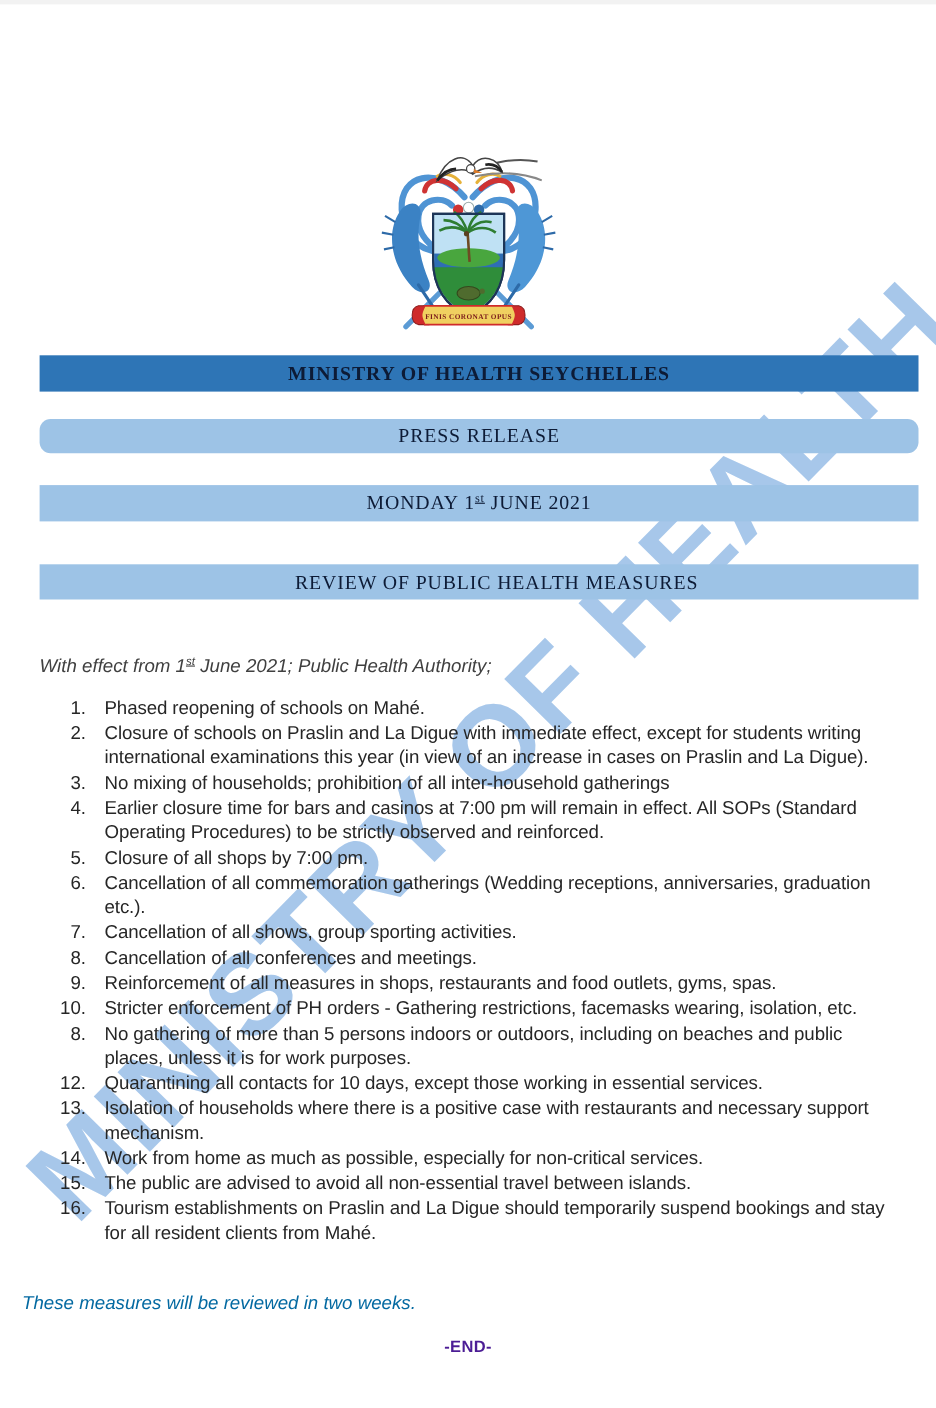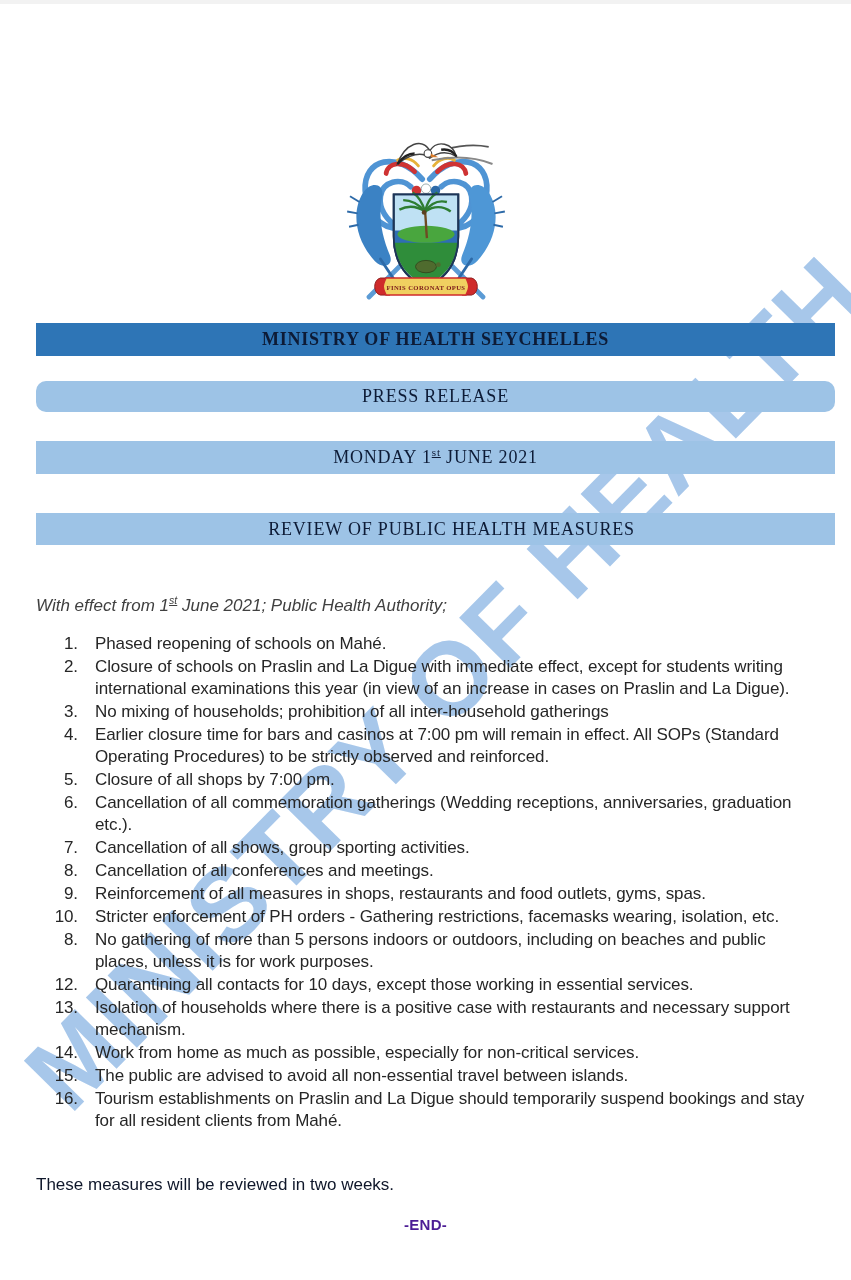--- a/index.html
+++ b/index.html
@@ -42,21 +42,21 @@
   .intro {
     margin:50px 36px 0 36px; font-style:italic; font-size:17px; line-height:22px;
     color:#404040;
   }
 
   .measures { margin:16px 36px 0 36px; }
   .m-row { display:flex; line-height:22px; font-size:17px; margin-bottom:1px; letter-spacing:-0.1px; }
   .m-num { flex:none; width:59px; box-sizing:border-box; text-align:right; padding-right:17px; }
   .m-text { white-space:pre-line; width:742px; }
 
-  .review-note { margin:42px 36px 0 36px; font-size:17px; line-height:22px; color:#0f172a; }
+  .review-note { margin:42px 36px 0 20px; font-style:italic; font-size:17px; line-height:22px; color:#0369a1; }
   .end-label { margin-top:20px; text-align:center; font-weight:bold; font-size:15px; letter-spacing:0.3px; color:#4c1d95; }
 </style>
 </head>
 <body>
 
 <div class="page" style="--banner-dark: #2e75b6; --banner-light: #9dc3e6; --banner-text: #0d1b36; --body-text: #262626; --wm: #9cc0e8;">
   <div class="top-strip"></div>
 
   <div class="watermark">MINISTRY OF HEALTH</div>
 

